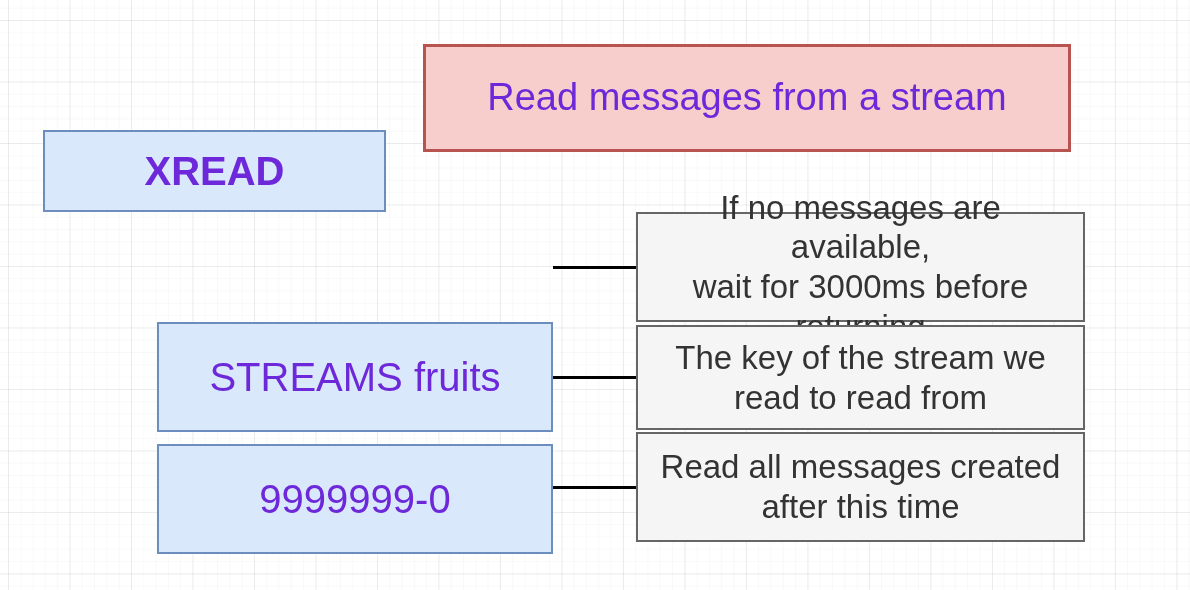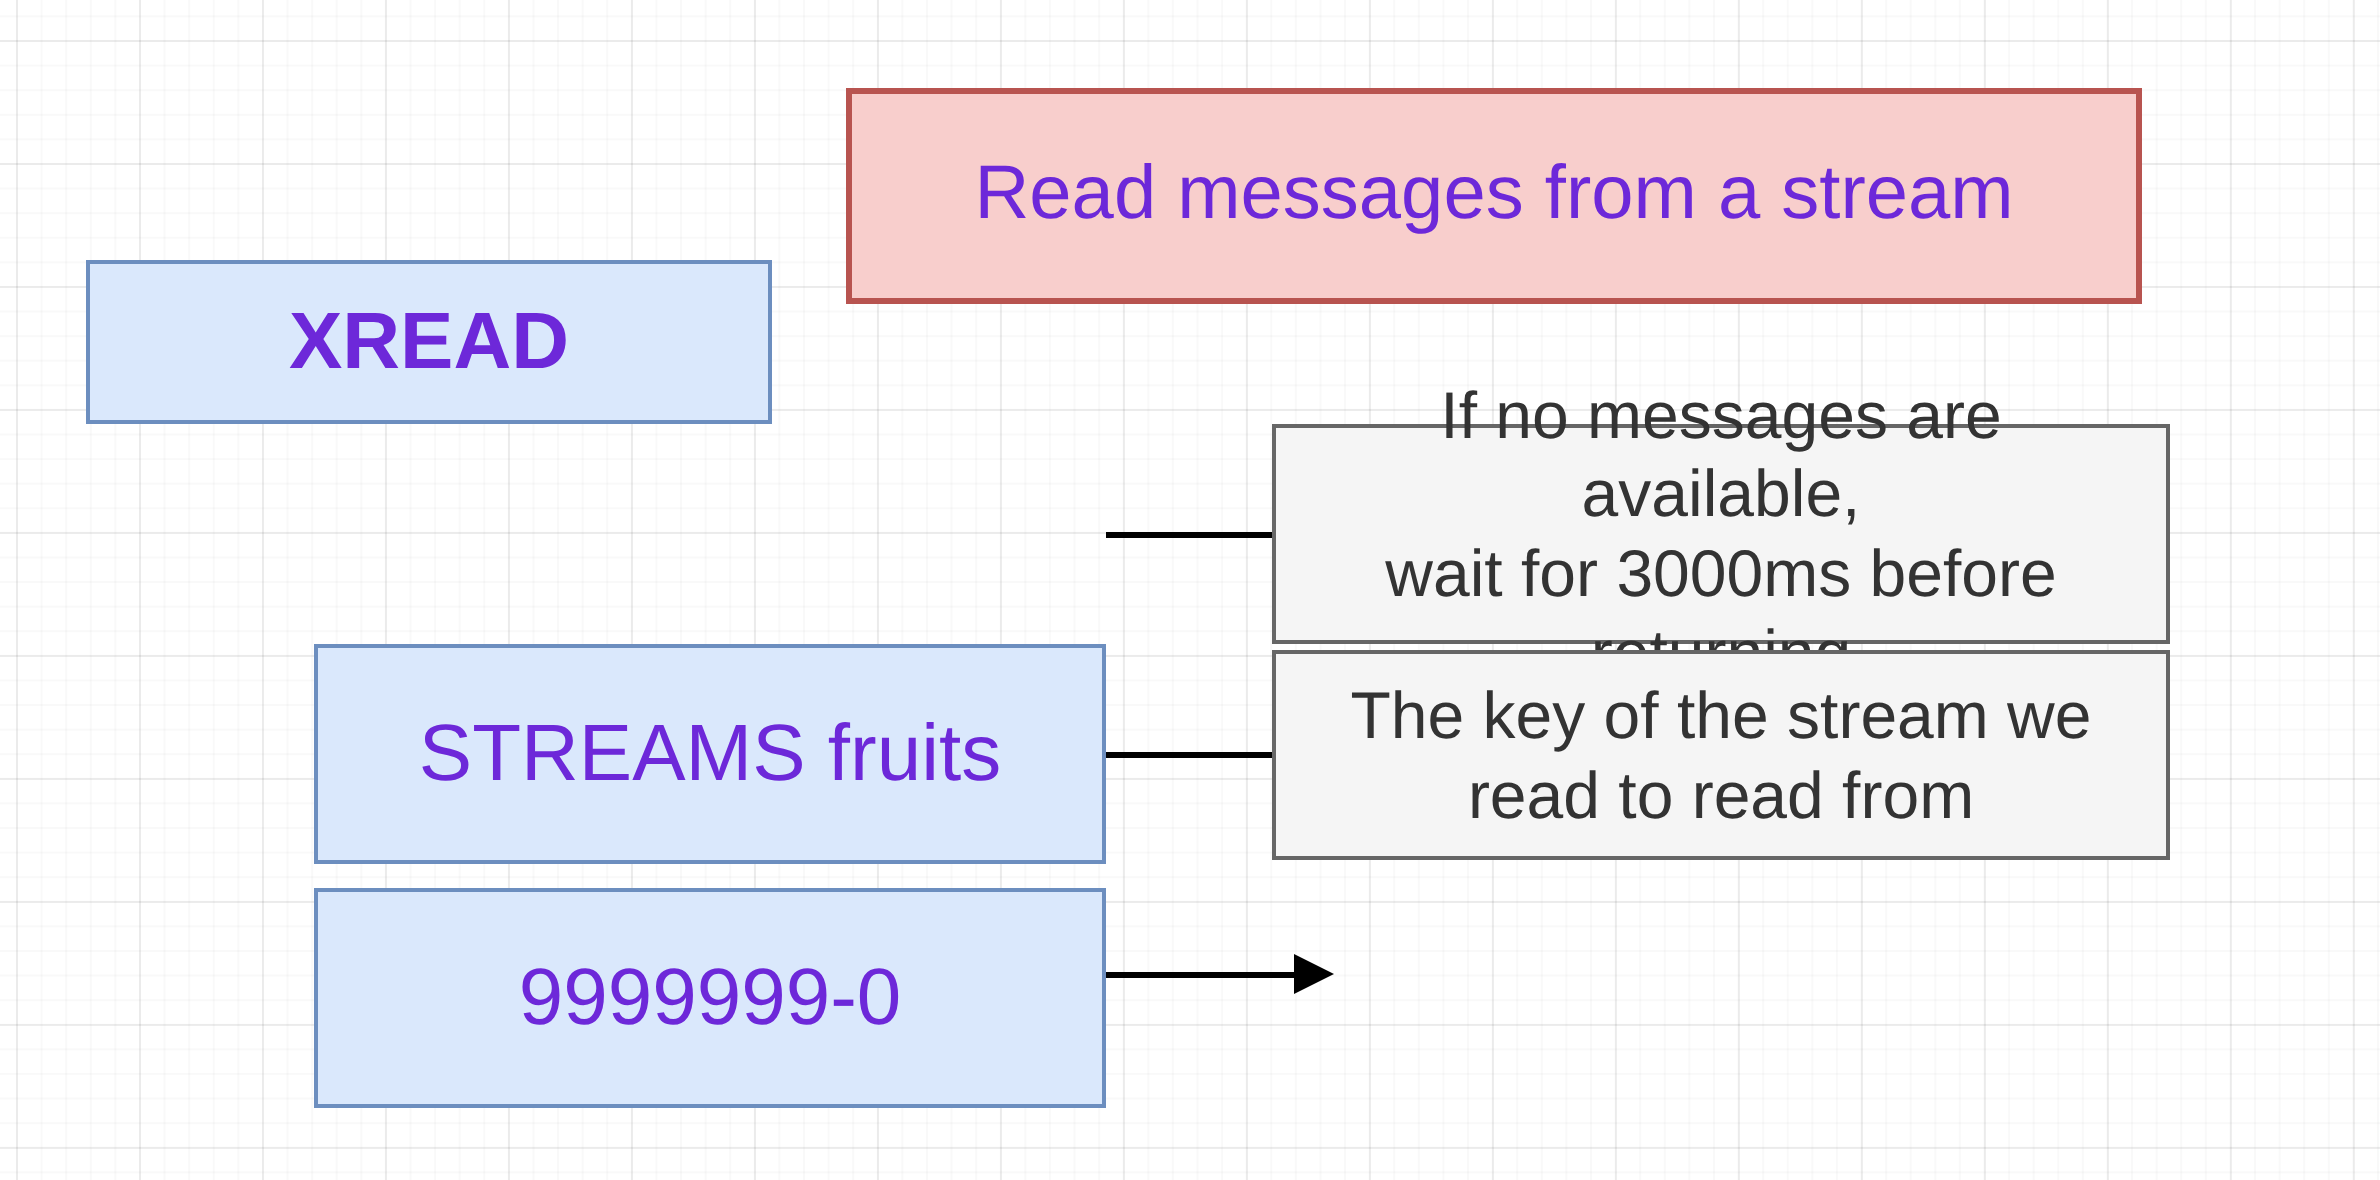--- a/index.html
+++ b/index.html
@@ -103,14 +103,18 @@
 
   <div class="box desc desc-0">
     <span>If no messages are available,
 wait for 3000ms before
 returning</span>
   </div>
   <div class="box desc desc-1">
     <span>The key of the stream we
 read to read from</span>
   </div>
+  <div class="box desc desc-2">
+    <span>Read all messages created
+after this time</span>
+  </div>
 
 </div>
 
 </body></html>

